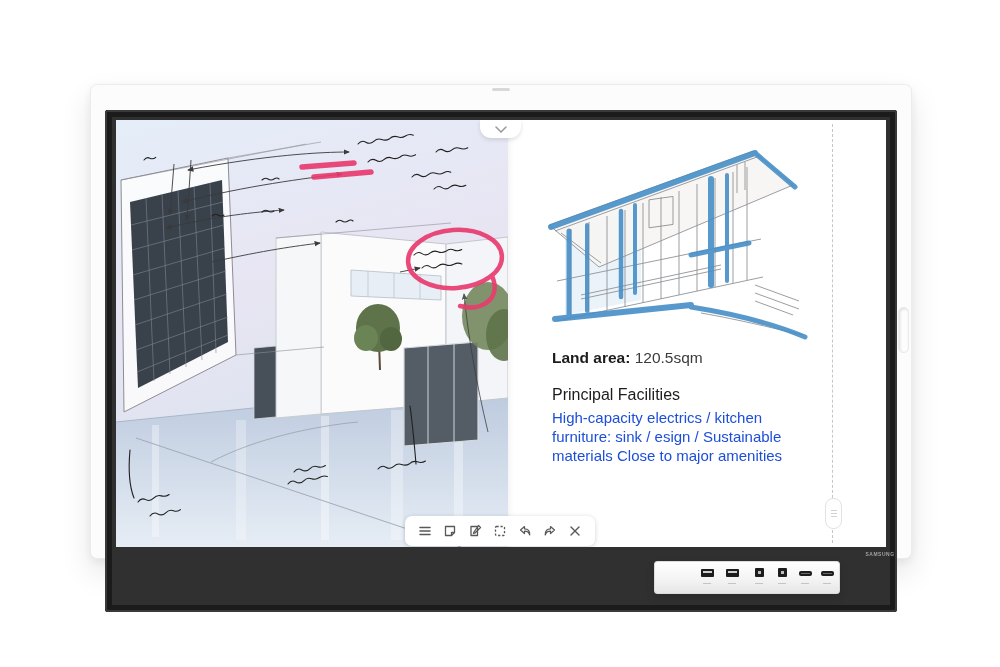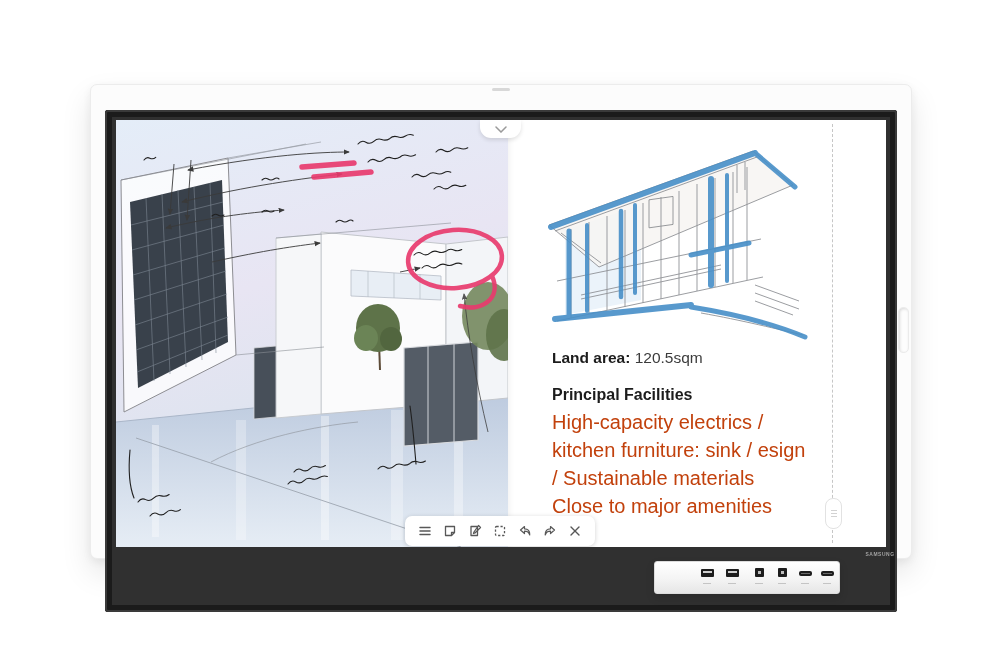--- a/index.html
+++ b/index.html
@@ -21,22 +21,22 @@
              box-shadow:inset 1px 1px 3px rgba(0,0,0,.14);}
   .brand{position:absolute;right:16px;bottom:1px;font-size:6px;font-weight:700;color:#a3a3a3;
          letter-spacing:.7px;transform:scale(.82);transform-origin:right center;}
 
   
   .sketch{position:absolute;left:0;top:0;box-shadow:2px 0 5px rgba(0,0,0,.05);}
   .blue-house{position:absolute;left:425px;top:15px;}
   .info{position:absolute;left:436px;top:227px;width:254px;color:#2b2b2b;}
   .info .line{font-size:15.5px;line-height:22px;color:#3c3c3c;}
   .info .b{font-weight:700;color:#1c1c1c;}
-  .info .title{font-size:16px;font-weight:700;color:#1c1c1c;margin-top:15px;line-height:22px;}
-  .info .bodytext{font-size:20px;line-height:28px;color:#c2410c;margin-top:2px;}
+  .info .title{font-size:16px;font-weight:400;color:#1c1c1c;margin-top:15px;line-height:22px;}
+  .info .bodytext{font-size:15px;line-height:19px;color:#1d4ed8;margin-top:2px;}
 
   .divider{position:absolute;left:716px;top:4px;height:419px;width:0;
            border-left:1px dashed #c6c6c6;}
   .divider-handle{position:absolute;left:709px;top:378px;width:15px;height:29px;
                   background:#ffffff;border:1px solid #e2e2e2;border-radius:8px;
                   display:flex;flex-direction:column;justify-content:center;gap:2px;
                   align-items:center;cursor:pointer;}
   .divider-handle i{display:block;width:6px;height:1px;background:#d2d2d2;}
 
   .chev-tab{position:absolute;left:364px;top:0;width:41px;height:18px;background:#ffffff;

